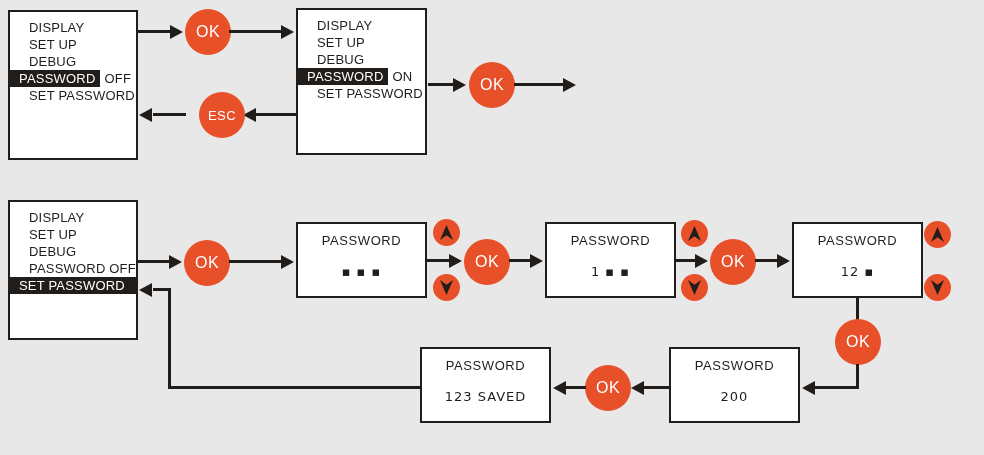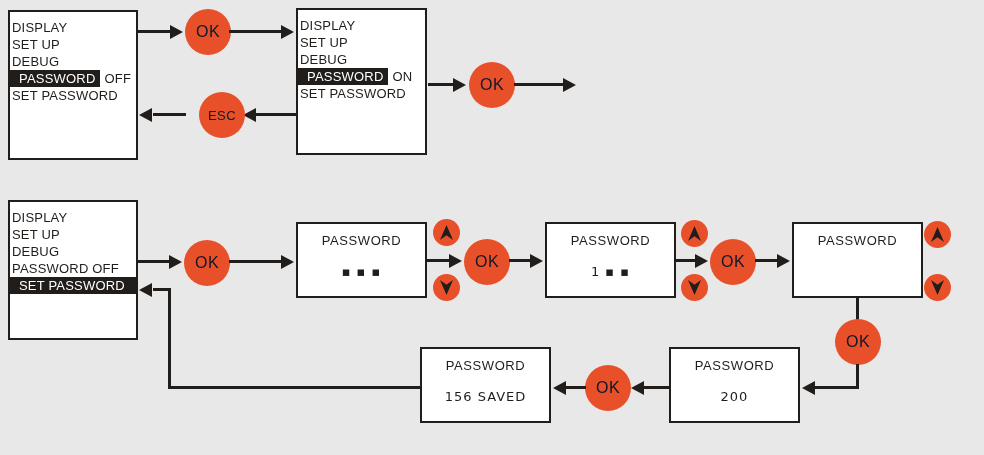--- a/index.html
+++ b/index.html
@@ -16,21 +16,21 @@
     color:var(--ink);
   }
   .canvas{position:relative;width:984px;height:455px;overflow:hidden;}
 
   
   .menu-box{
     position:absolute;background:var(--screen_bg);
     border:2px solid var(--ink);padding-top:7px;
   }
   .mrow{height:17px;line-height:17px;font-size:13px;letter-spacing:.2px;
-    padding-left:2px;white-space:nowrap;}
+    padding-left:19px;white-space:nowrap;}
   .mrow.hlrow{padding-left:0;display:flex;align-items:center;}
   .hl{background:var(--ink);color:#fff;height:17px;line-height:17px;
     padding:0 5px 0 9px;display:inline-block;white-space:nowrap;}
   .hl.full{width:100%;}
   .status{margin-left:4px;}
 
   
   .pw-box{
     position:absolute;width:131px;height:76px;background:var(--screen_bg);
     border:2px solid var(--ink);text-align:center;
@@ -44,21 +44,21 @@
     position:absolute;left:578px;top:63px;width:125px;height:45px;
     background:var(--screen_bg);border:2px solid var(--ink);
     border-right-width:1px;display:flex;align-items:center;justify-content:center;
     font-size:20px;letter-spacing:.3px;
   }
 
   
   .btn{
     position:absolute;width:46px;height:46px;border-radius:50%;
     background:var(--accent);display:flex;align-items:center;justify-content:center;
-    font-size:16px;letter-spacing:.5px;color:#0f172a;cursor:default;
+    font-size:16px;letter-spacing:.5px;color:#ffffff;cursor:default;
   }
   .btn.esc{font-size:13px;}
   .abtn{
     position:absolute;width:27px;height:27px;border-radius:50%;
     background:var(--accent);display:flex;align-items:center;justify-content:center;
   }
   .tri{width:13px;height:15px;background:var(--ink);}
   .tri.up{clip-path:polygon(50% 0%,100% 100%,50% 68%,0% 100%);}
   .tri.down{clip-path:polygon(50% 100%,100% 0%,50% 32%,0% 0%);}
 
@@ -163,20 +163,21 @@
   </div>
 
   <div class="hline" style="left:676px;top:259px;width:21px"></div>
   <div class="head r" style="left:695px;top:254px"></div>
   <div class="btn" style="left:710px;top:239px">OK</div>
   <div class="hline" style="left:755px;top:259px;width:23px"></div>
   <div class="head r" style="left:777px;top:254px"></div>
 
   <div class="pw-box" style="left:792px;top:222px">
     <div class="pw-title">PASSWORD</div>
+    <div class="pw-value">12 ▪</div>
   </div>
   <div class="abtn" style="left:924px;top:221px">
     <div class="tri up"></div>
   </div>
   <div class="abtn" style="left:924px;top:274px">
     <div class="tri down"></div>
   </div>
 
   <div class="vline" style="left:856px;top:297px;height:23px"></div>
   <div class="btn" style="left:835px;top:319px">OK</div>
@@ -190,21 +191,21 @@
   </div>
 
   <div class="hline" style="left:644px;top:386px;width:25px"></div>
   <div class="head l" style="left:631px;top:381px"></div>
   <div class="btn" style="left:585px;top:365px">OK</div>
   <div class="hline" style="left:566px;top:386px;width:20px"></div>
   <div class="head l" style="left:553px;top:381px"></div>
 
   <div class="pw-box" style="left:420px;top:347px">
     <div class="pw-title">PASSWORD</div>
-    <div class="pw-value">156 SAVED</div>
+    <div class="pw-value">123 SAVED</div>
   </div>
 
   <div class="hline" style="left:168px;top:386px;width:252px"></div>
   <div class="vline" style="left:168px;top:288px;height:101px"></div>
   <div class="hline" style="left:153px;top:288px;width:16px"></div>
   <div class="head l" style="left:139px;top:283px"></div>
 
 </div>
 
 </body></html>

